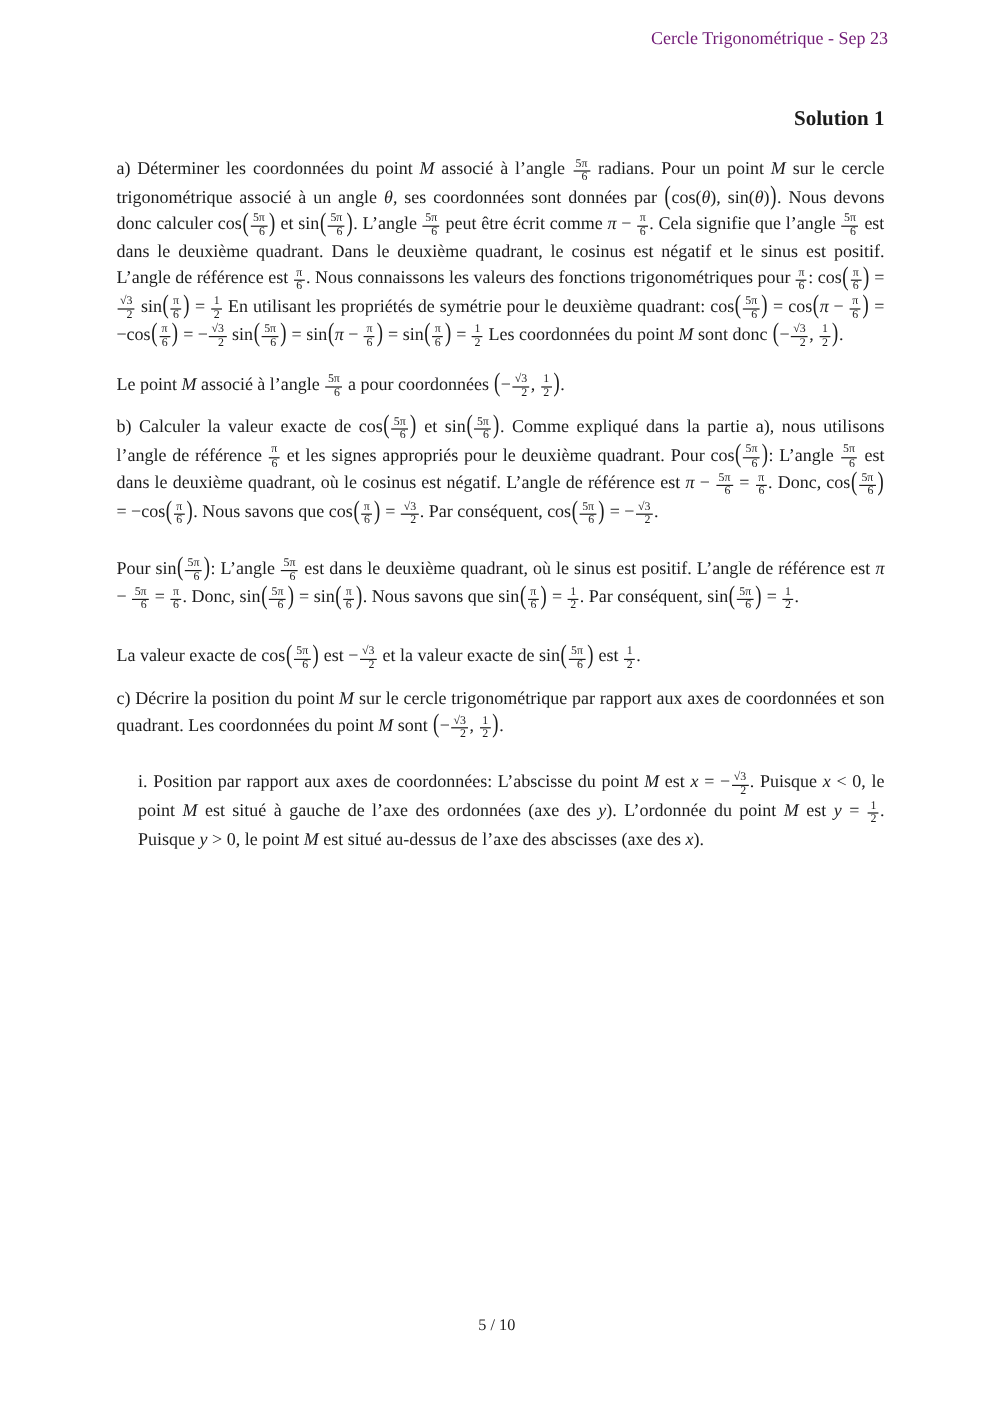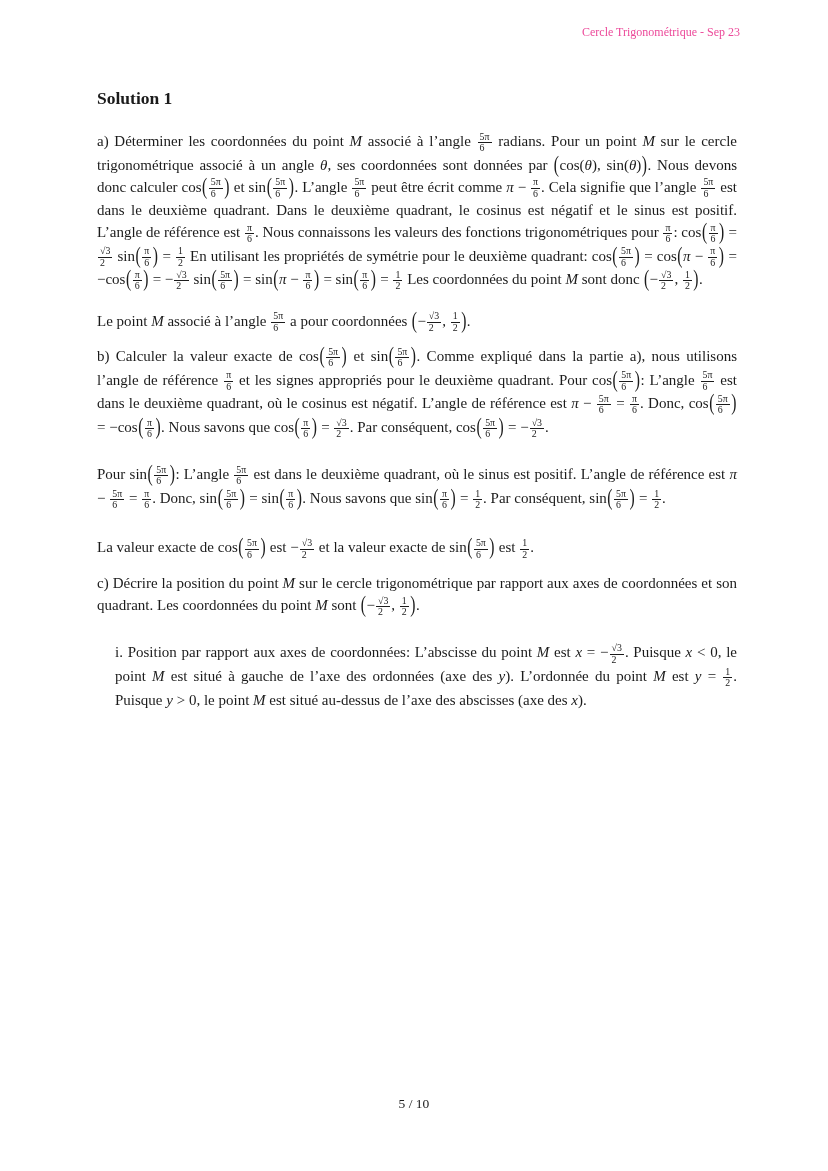--- a/index.html
+++ b/index.html
@@ -1,26 +1,26 @@
 <!DOCTYPE html>
 <html><head>
 <meta charset="utf-8">
 <style>
   html,body{margin:0;padding:0;}
   body{background:#ffffff;width:828px;height:1171px;position:relative;
        font-family:"Liberation Serif","DejaVu Serif",serif;color:#1b1b1b;
        -webkit-font-smoothing:antialiased;}
   .page{position:absolute;inset:0;background:#ffffff;overflow:hidden;}
-  .header{position:absolute;top:25px;right:88px;font-size:12px;color:#ec4899;}
+  .header{position:absolute;top:25px;right:88px;font-size:15px;color:#701a75;}
   main{position:absolute;left:97px;top:86px;width:640px;}
-  h1{font-size:17.5px;font-weight:bold;margin:0 0 20px 0;line-height:24px;}
+  h1{font-size:17.5px;font-weight:bold;margin:0 0 20px 0;line-height:24px;text-align:right;}
   .para{font-size:15px;line-height:22px;text-align:justify;margin:0;}
   .para.indent{margin-left:18px;}
   .mi{font-style:italic;}
-  .frac{display:inline-block;vertical-align:-0.52em;text-align:left;
+  .frac{display:inline-block;vertical-align:-0.52em;text-align:right;
         font-size:0.66em;line-height:1.05;padding:0 1px;}
   .frac .fn{display:block;padding:0 2px;}
   .frac .fd{display:block;border-top:1px solid currentColor;padding:0 2px;}
   .bp{display:inline-block;transform:scaleY(1.42);transform-origin:center 55%;
       font-size:1.04em;padding:0 0.5px;}
   .footer{position:absolute;top:1096px;left:0;width:100%;text-align:center;
           font-size:13.5px;color:#1b1b1b;}
 </style>
 </head>
 <body style="color: rgb(27, 27, 27); background: rgb(255, 255, 255);">

